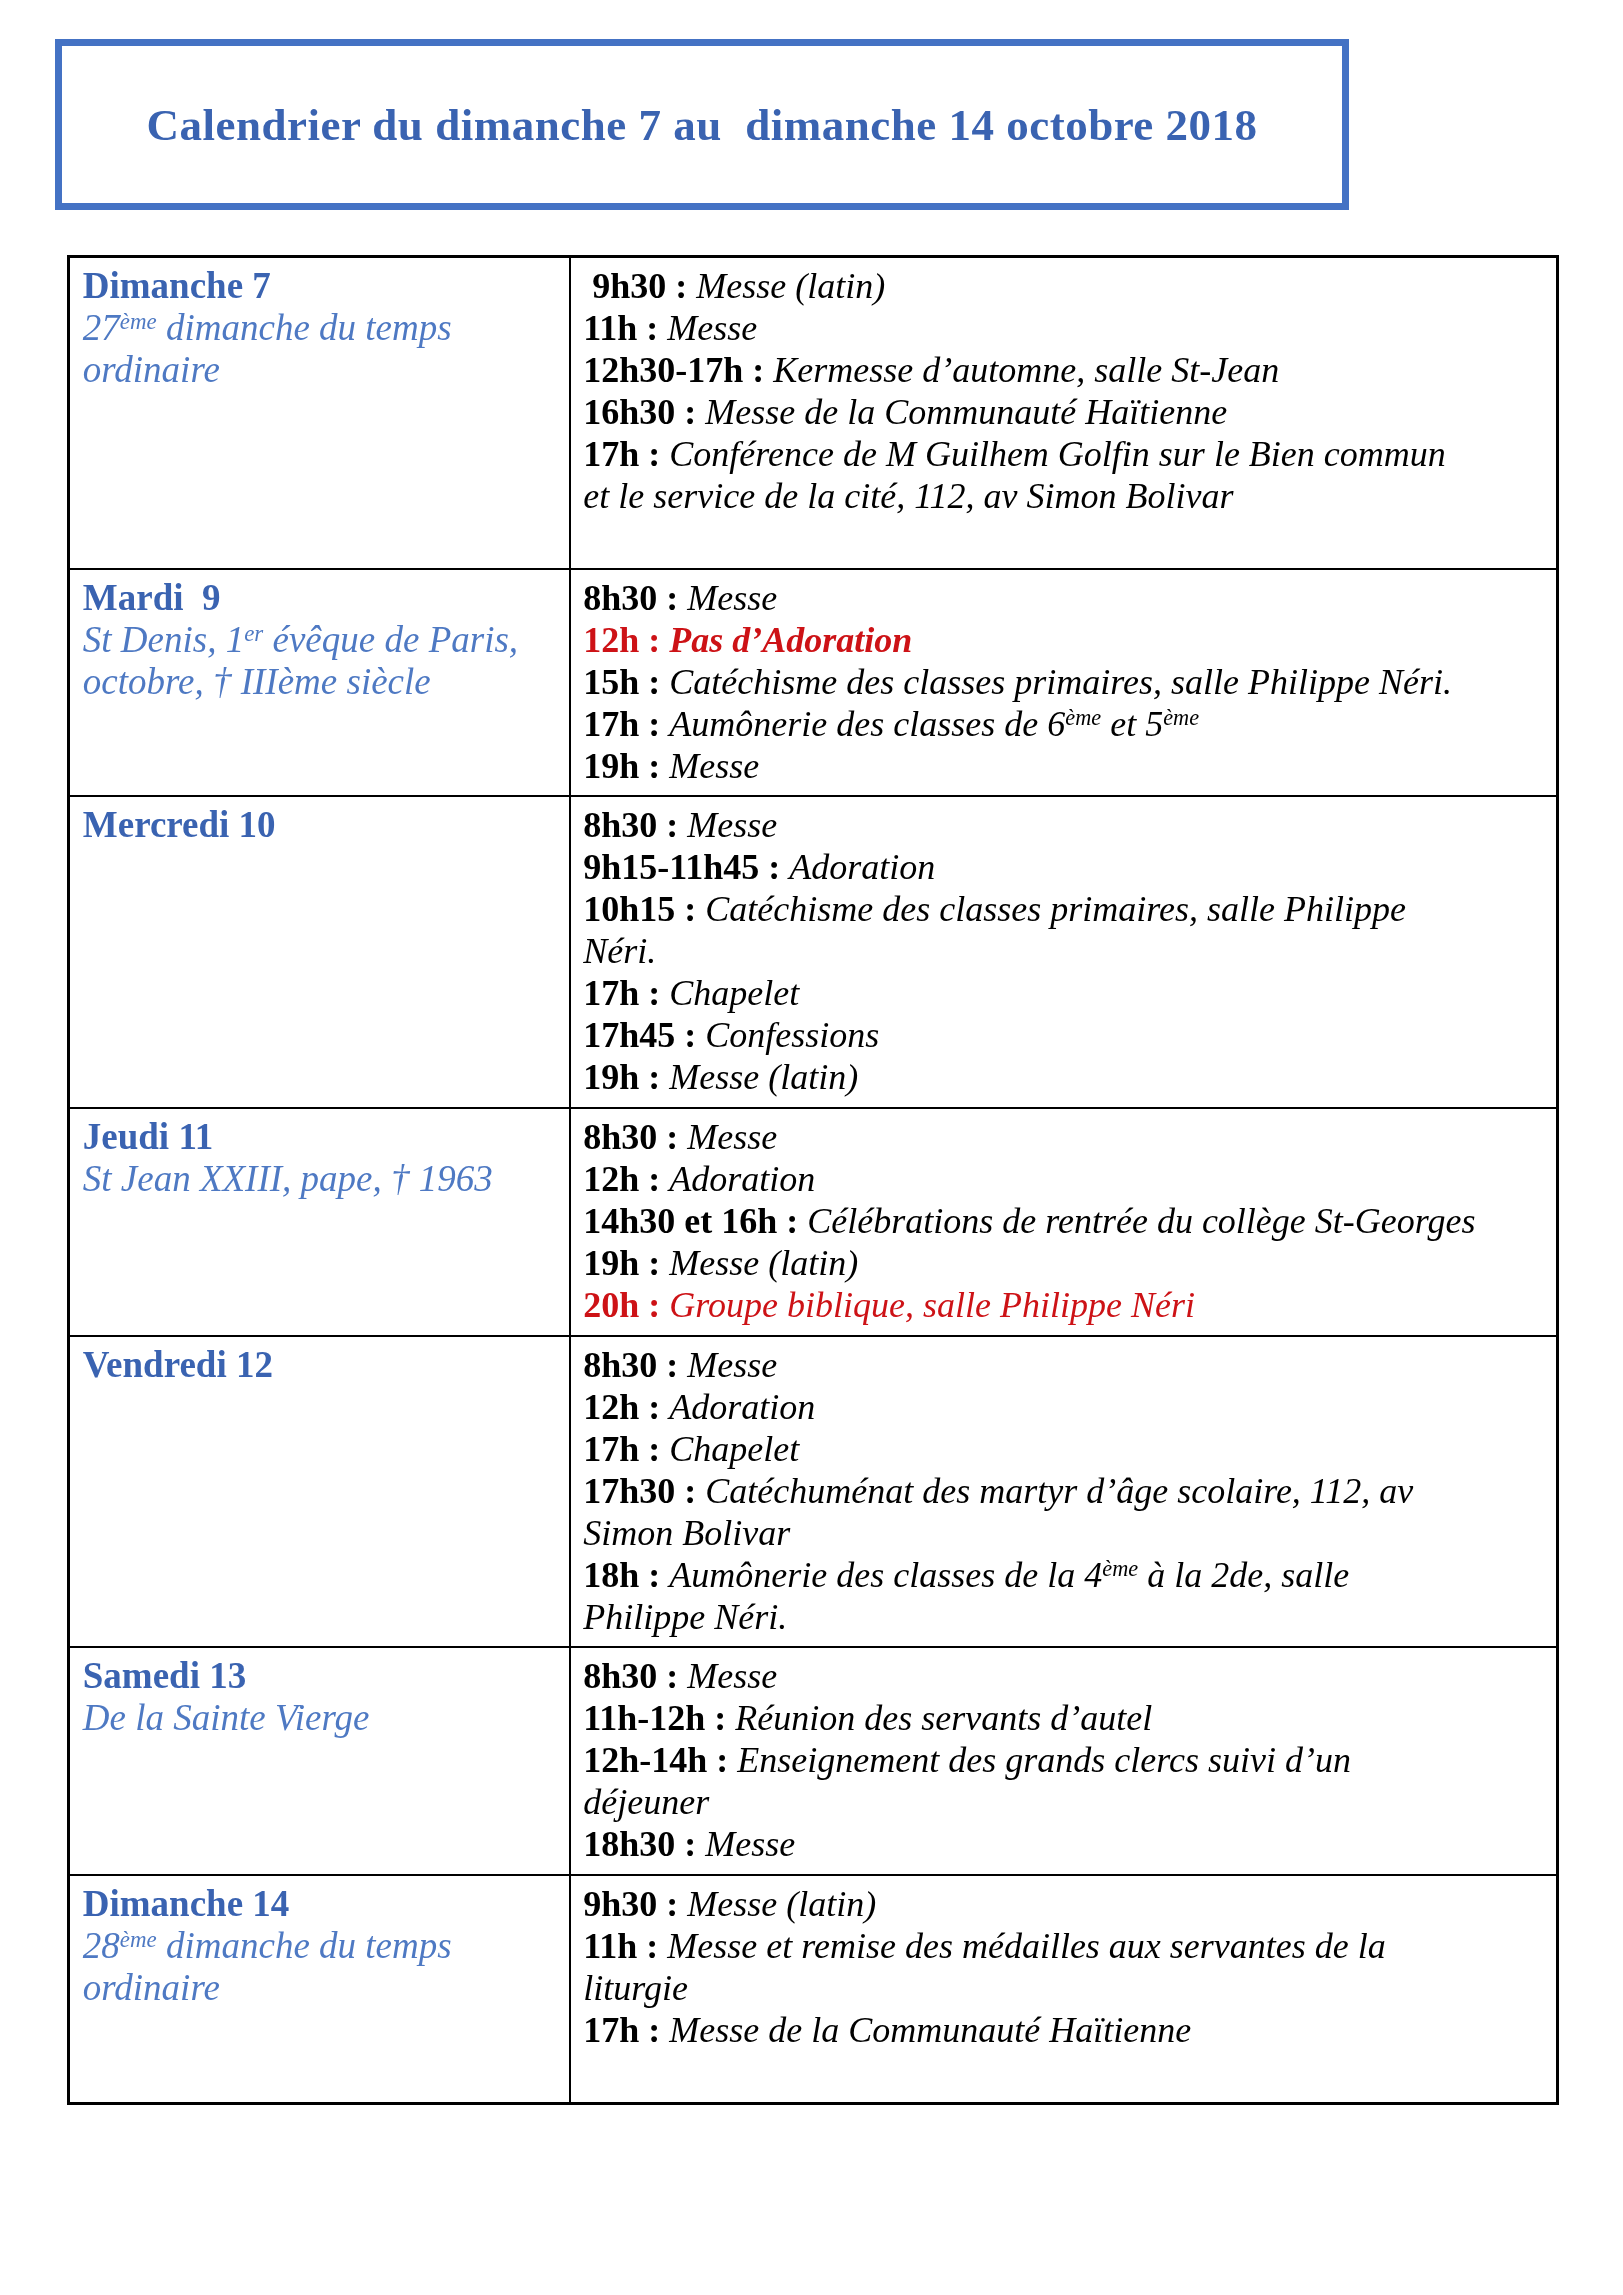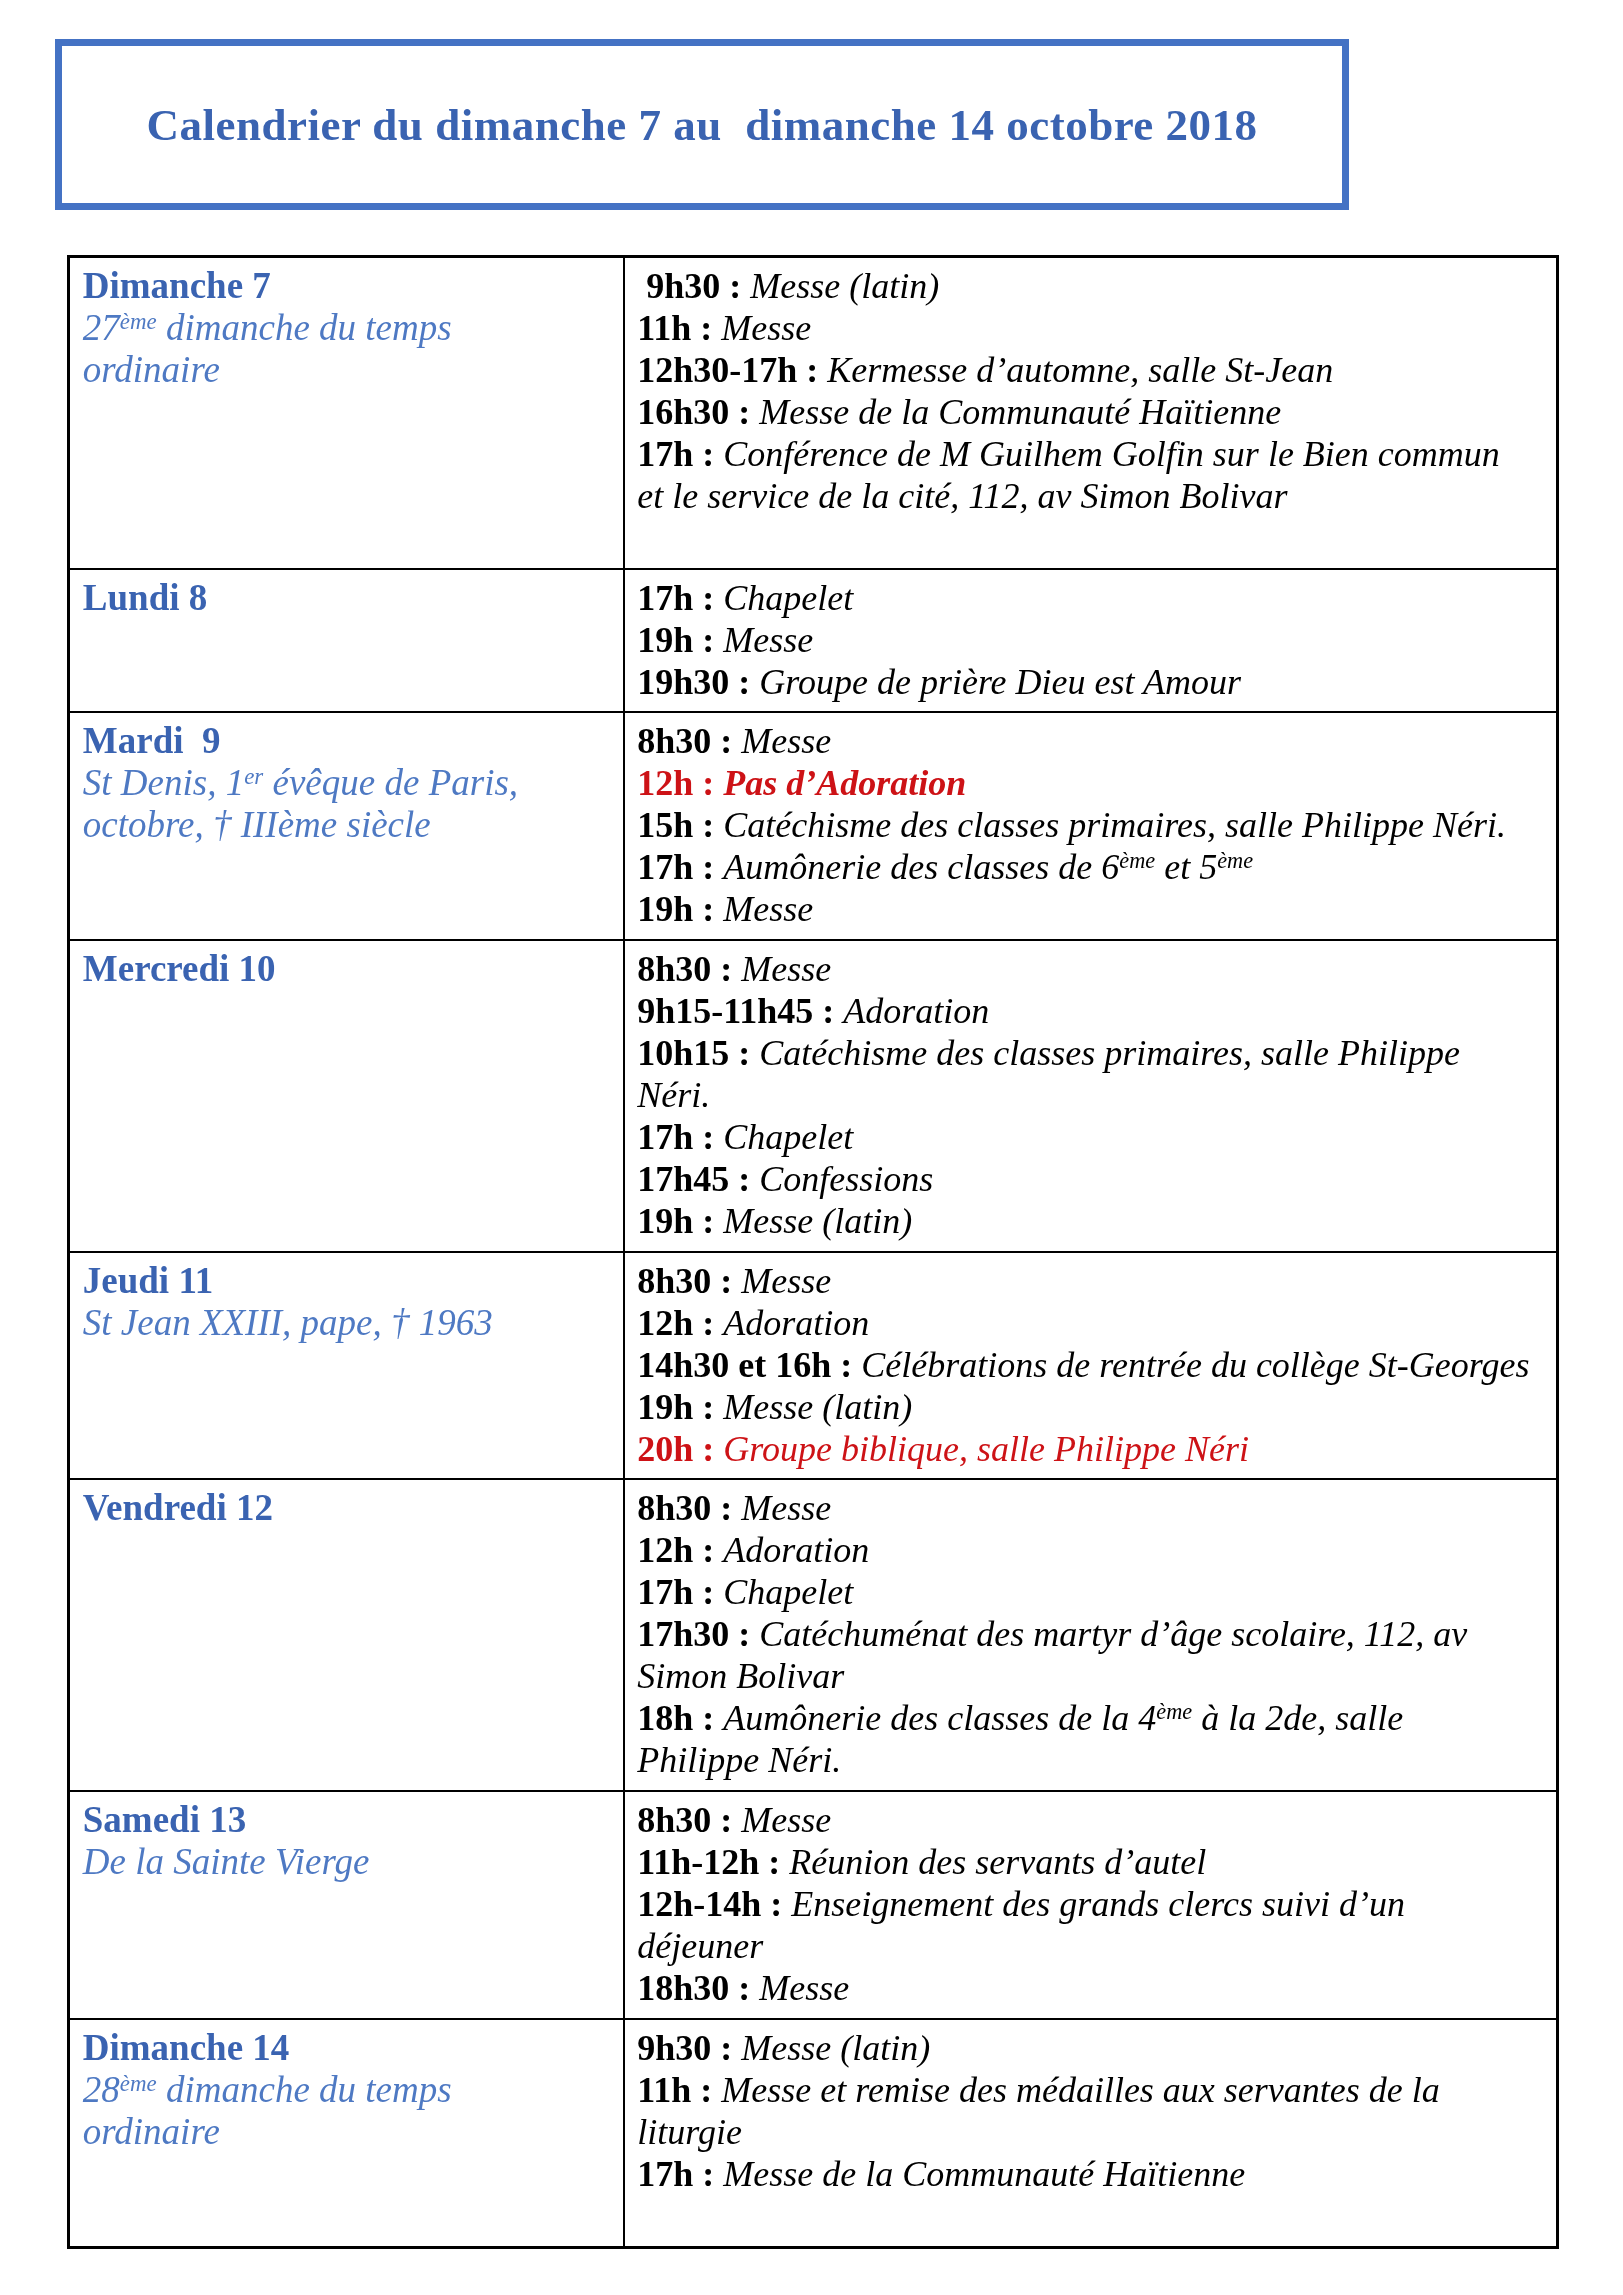--- a/index.html
+++ b/index.html
@@ -29,21 +29,21 @@
     position:absolute;left:67px;top:255px;width:1492px;
     border-collapse:collapse;table-layout:fixed;
     border:3.9px solid var(--ink);
   }
   table.calendar td{
     border:2.9px solid var(--ink);
     vertical-align:top;
     padding:6.9px 12.8px 8.8px 12.8px;
     box-sizing:border-box;
   }
-  td.day-cell{width:555px;}
+  td.day-cell{width:501px;}
   .line{
     line-height:42px;min-height:42px;white-space:pre-wrap;
     font-size:36px;
   }
   .day-cell .line{font-size:37px;}
   .day{font-weight:700;color:var(--blue-day);}
   .sub{font-style:italic;color:var(--blue-sub);}
   .sub-sup{font-style:italic;color:var(--blue-sub);font-size:62%;vertical-align:0.5em;line-height:0;}
   .time{font-weight:700;color:var(--ink);text-align:center;}
   .event{font-style:italic;color:var(--ink);}
@@ -68,30 +68,20 @@
           <div class="line"><span class="sub">ordinaire</span></div>
         </td>
         <td class="events-cell">
           <div class="line"><span class="time"> 9h30 : </span><span class="event">Messe (latin)</span></div>
           <div class="line"><span class="time">11h : </span><span class="event">Messe</span></div>
           <div class="line"><span class="time">12h30-17h : </span><span class="event">Kermesse d’automne, salle St-Jean</span></div>
           <div class="line"><span class="time">16h30 : </span><span class="event">Messe de la Communauté Haïtienne</span></div>
           <div class="line"><span class="time">17h : </span><span class="event">Conférence de M Guilhem Golfin sur le Bien commun</span></div>
           <div class="line"><span class="event">et le service de la cité, 112, av Simon Bolivar</span></div>
           <div class="line"><span class="event"> </span></div>
-        </td>
-      </tr>
-      <tr>
-        <td class="day-cell">
-          <div class="line"><span class="day">Lundi 8</span></div>
-        </td>
-        <td class="events-cell">
-          <div class="line"><span class="time">17h : </span><span class="event">Chapelet</span></div>
-          <div class="line"><span class="time">19h : </span><span class="event">Messe</span></div>
-          <div class="line"><span class="time">19h30 : </span><span class="event">Groupe de prière Dieu est Amour</span></div>
         </td>
       </tr>
       <tr>
         <td class="day-cell">
           <div class="line"><span class="day">Mardi  9</span></div>
           <div class="line"><span class="sub">St Denis, 1</span><span class="sub-sup">er</span><span class="sub"> évêque de Paris,</span></div>
           <div class="line"><span class="sub">octobre, † IIIème siècle</span></div>
         </td>
         <td class="events-cell">
           <div class="line"><span class="time">8h30 : </span><span class="event">Messe</span></div>

